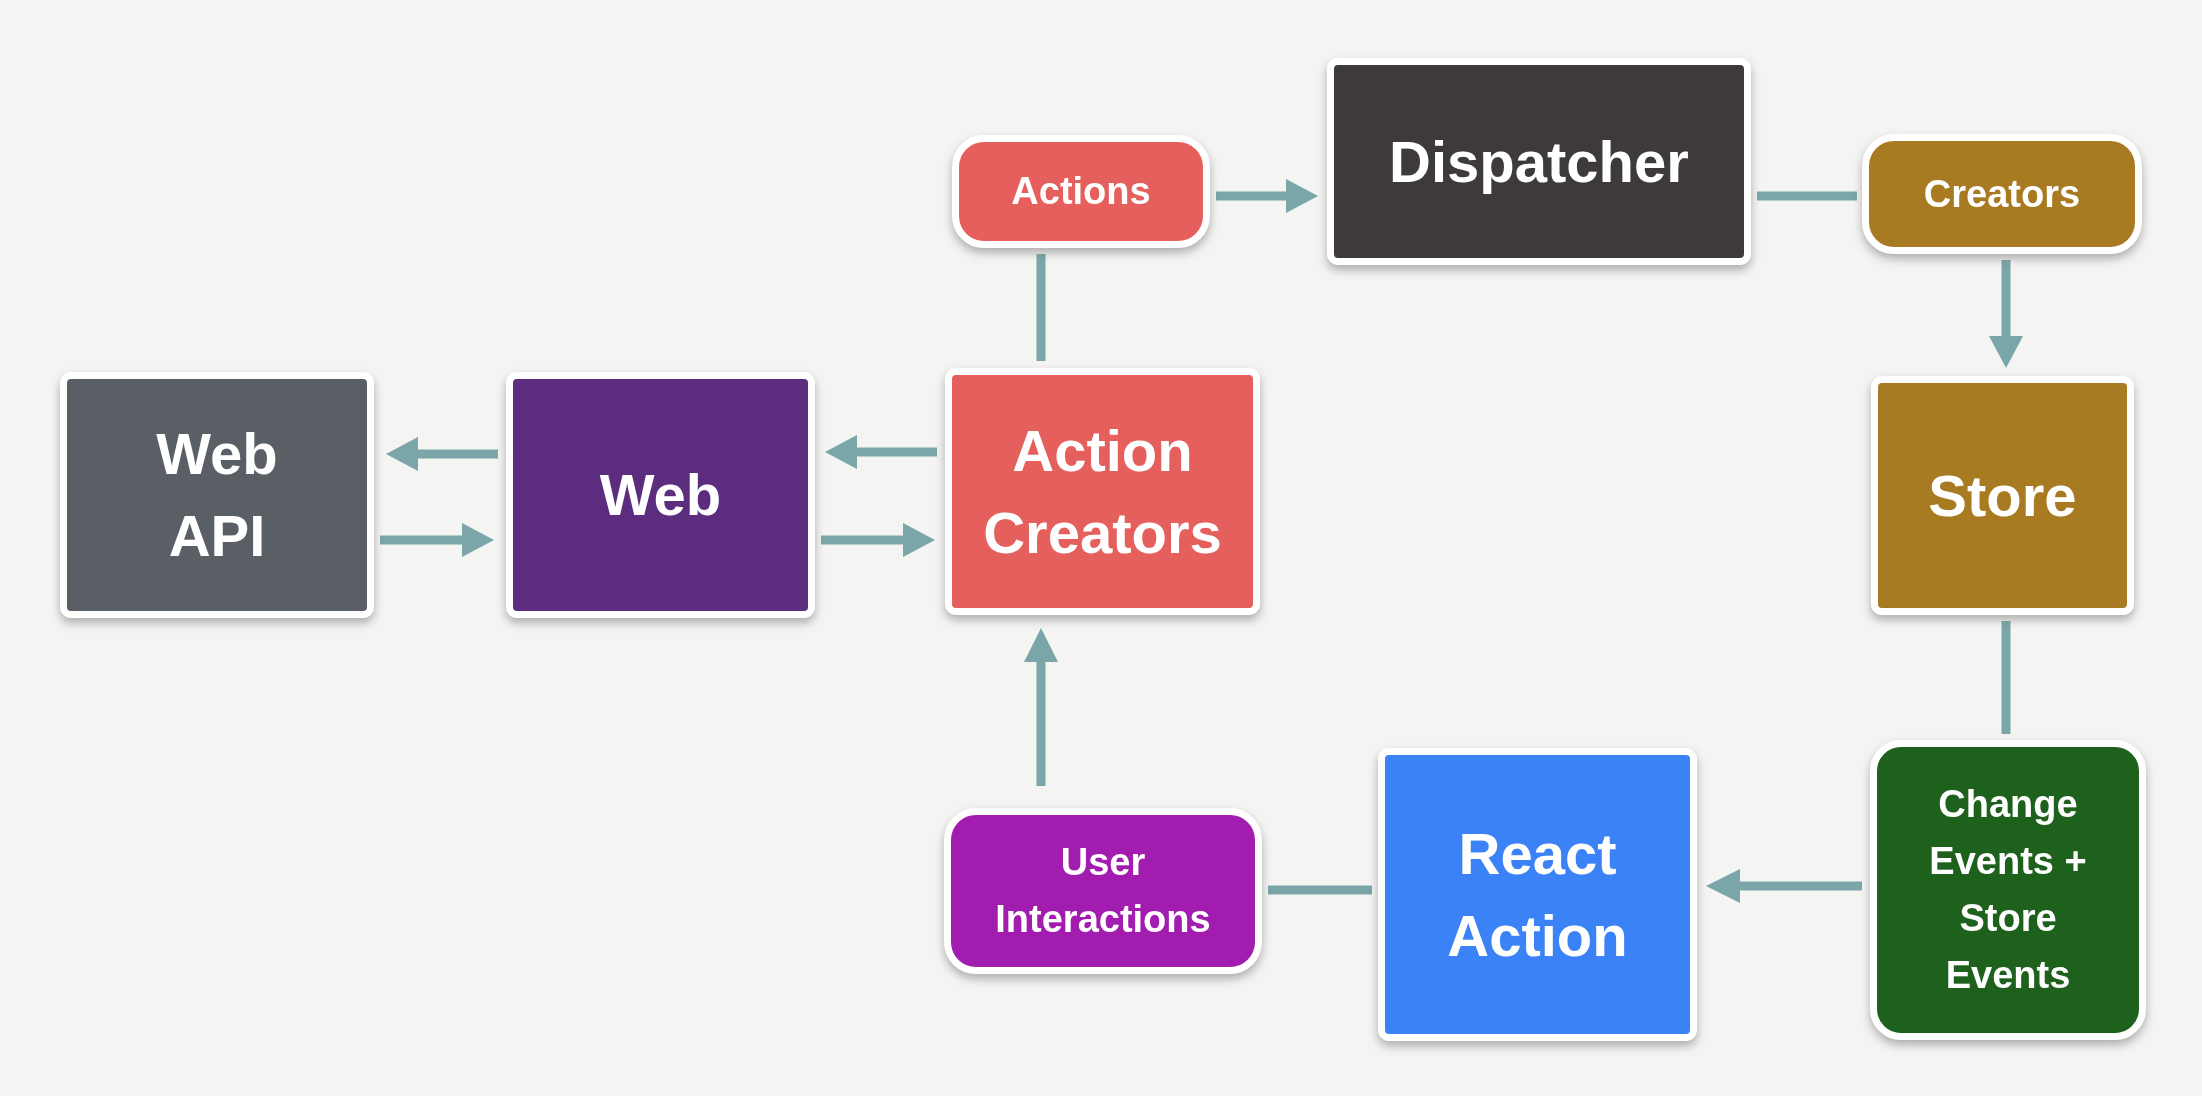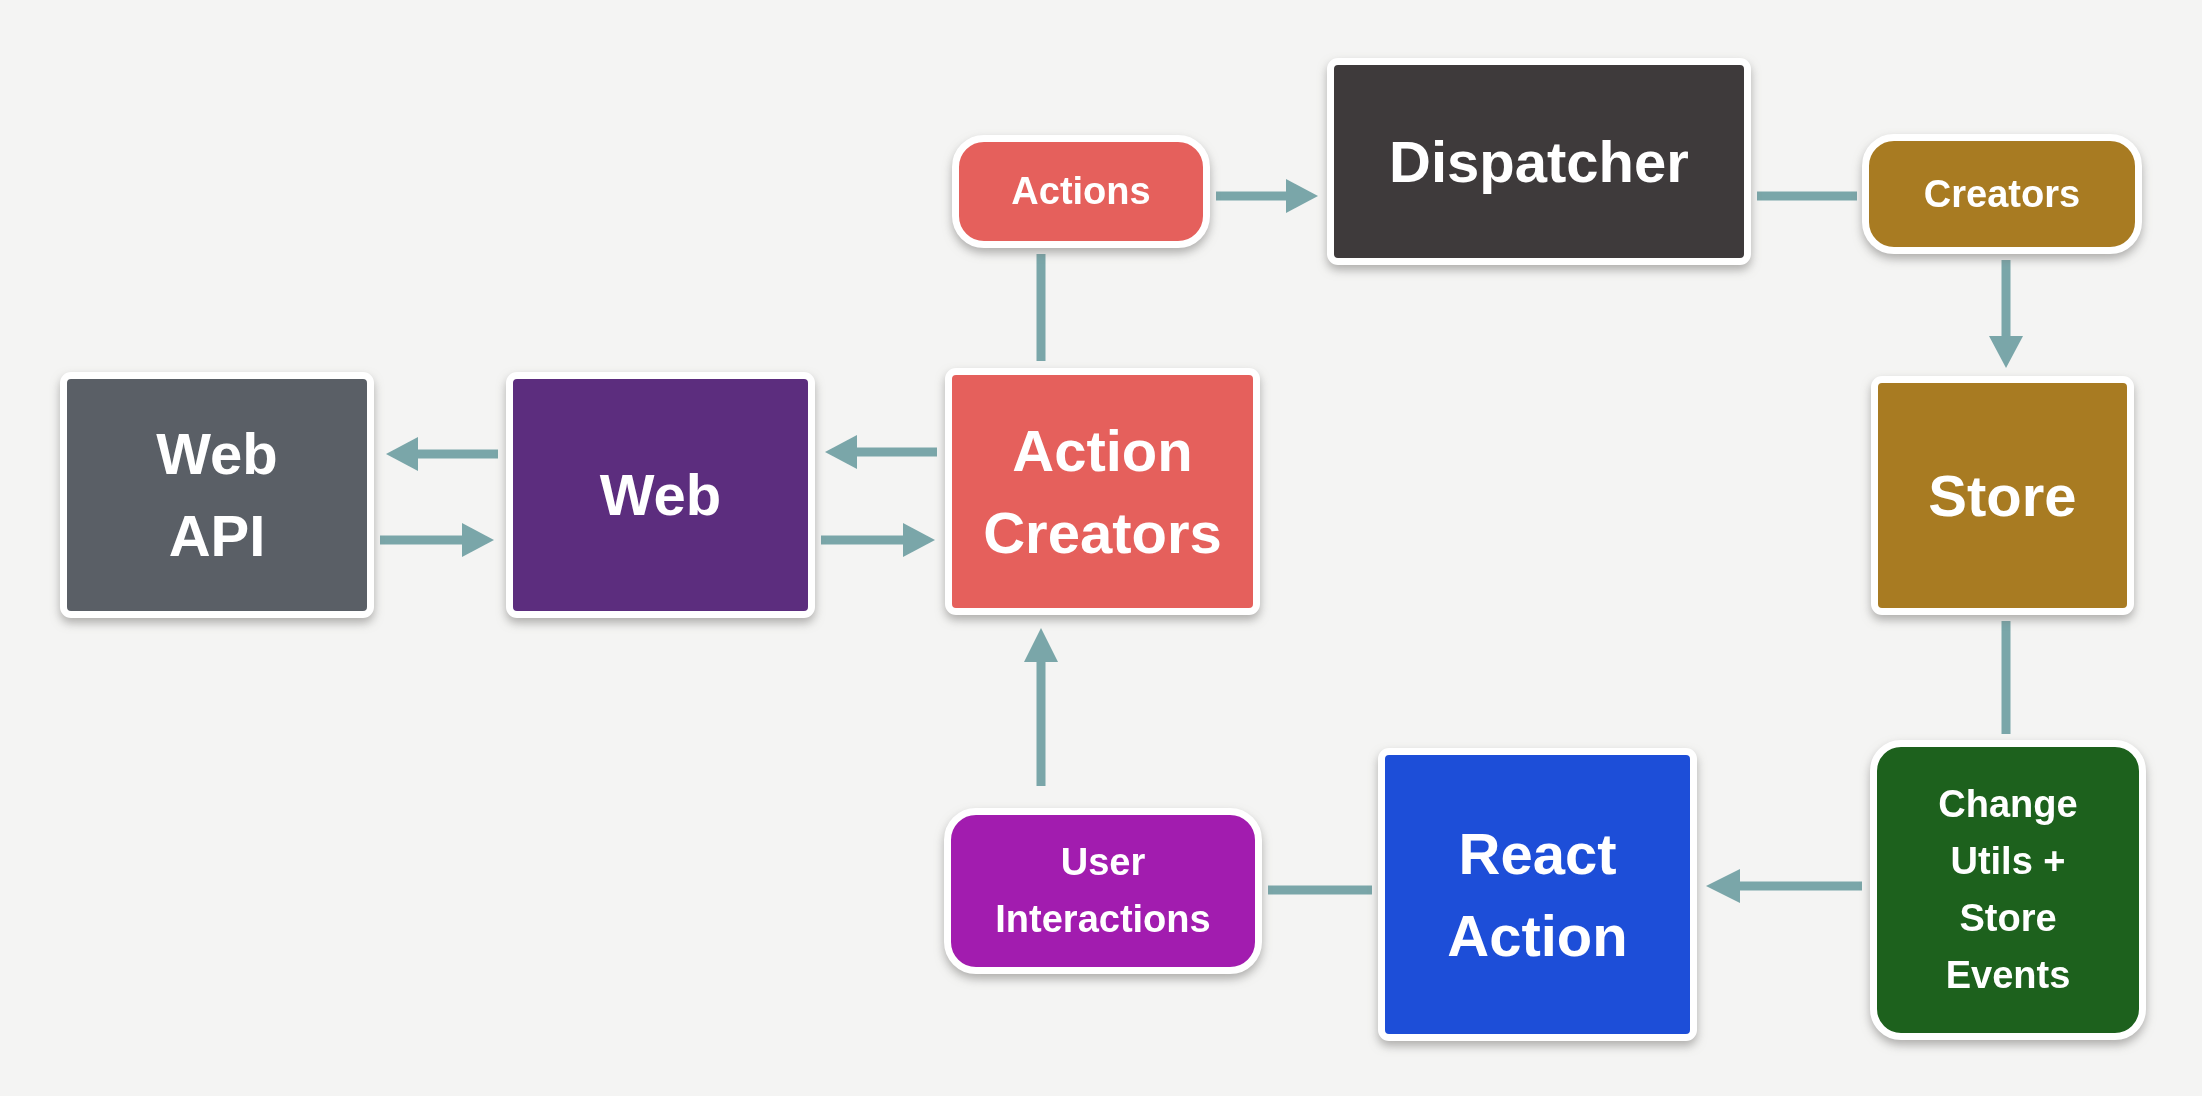--- a/index.html
+++ b/index.html
@@ -126,25 +126,25 @@
 
   <div class="node xl r36" style="left: 1871px; top: 376px; width: 263px; height: 239px; background-color: rgb(168, 123, 34);">
     <span class="ln">Store</span>
   </div>
 
   <div class="node sm r32" style="left: 944px; top: 808px; width: 318px; height: 166px; background-color: #a21caf;">
     <span class="ln">User</span>
     <span class="ln">Interactions</span>
   </div>
 
-  <div class="node xl r36" style="left: 1378px; top: 748px; width: 319px; height: 293px; background-color: #1d4ed8;">
+  <div class="node xl r36" style="left: 1378px; top: 748px; width: 319px; height: 293px; background-color: #3b82f6;">
     <span class="ln">React</span>
     <span class="ln">Action</span>
   </div>
 
   <div class="node sm r36" style="left: 1870px; top: 740px; width: 276px; height: 300px; background-color: rgb(29, 97, 29);">
     <span class="ln">Change</span>
-    <span class="ln">Utils +</span>
+    <span class="ln">Events +</span>
     <span class="ln">Store</span>
     <span class="ln">Events</span>
   </div>
 
 </div>
 
 </body></html>

